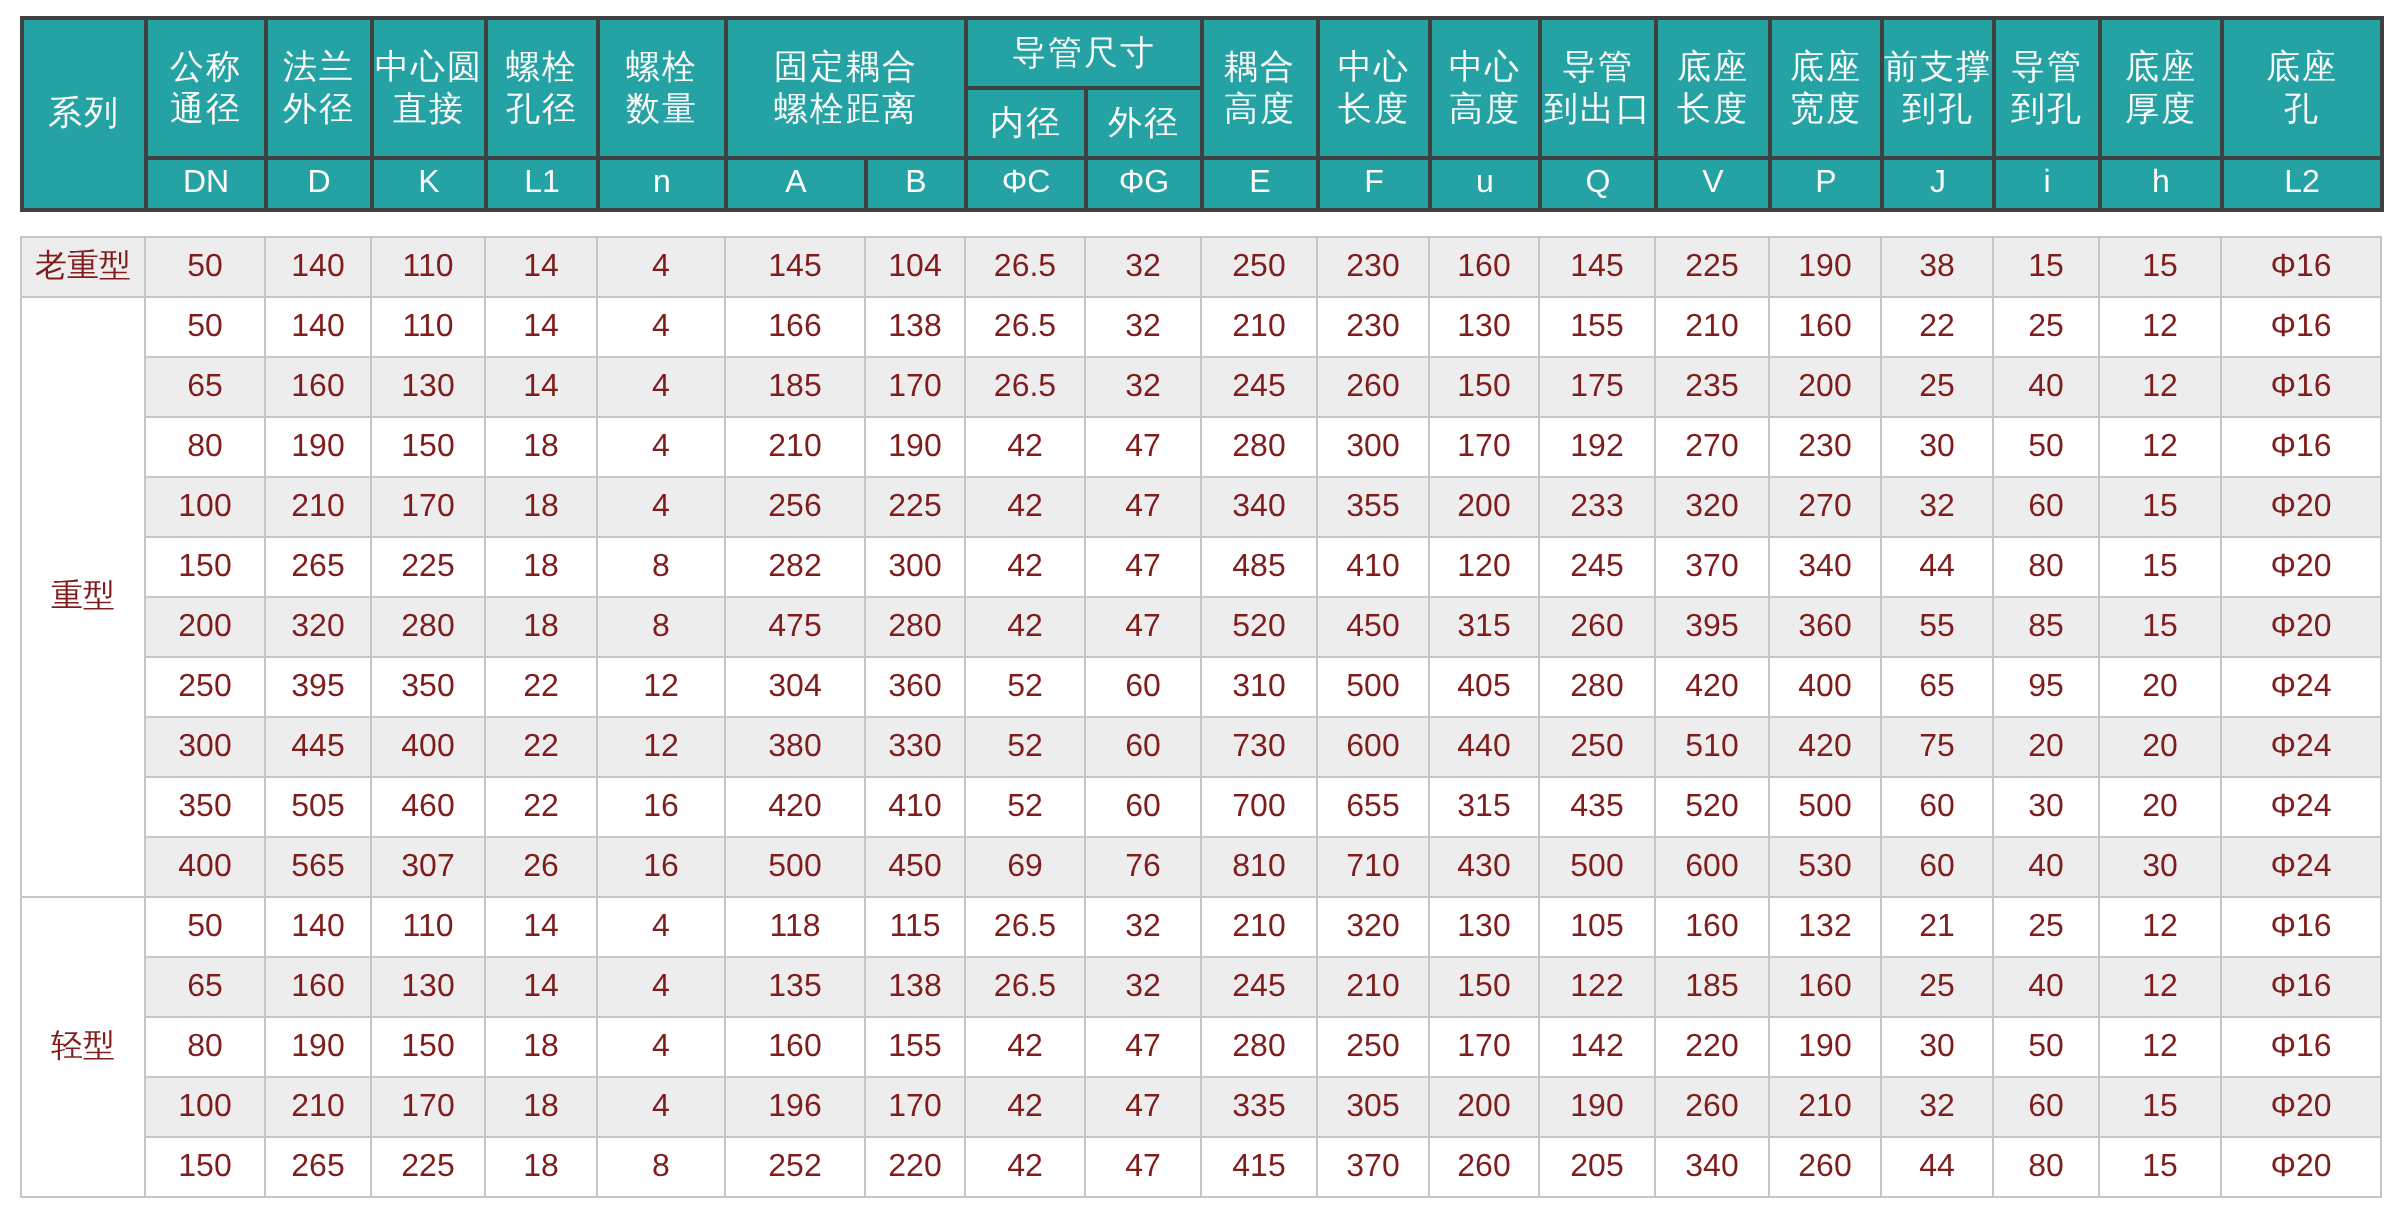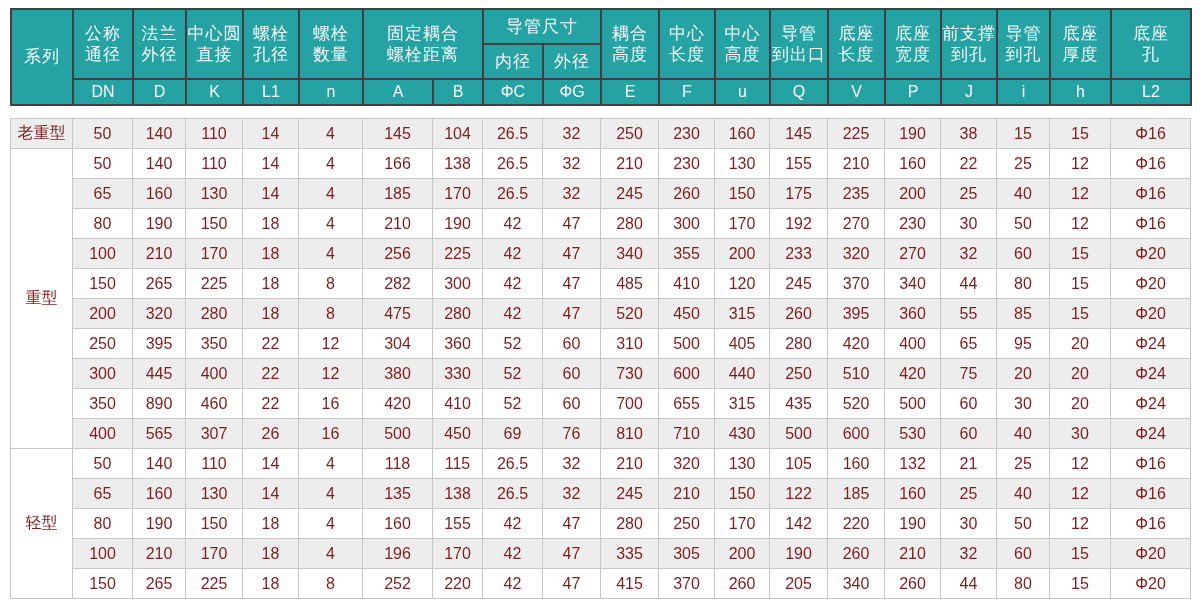--- a/index.html
+++ b/index.html
@@ -399,21 +399,21 @@
           <td>250</td>
           <td>510</td>
           <td>420</td>
           <td>75</td>
           <td>20</td>
           <td>20</td>
           <td>Φ24</td>
         </tr>
         <tr>
           <td>350</td>
-          <td>890</td>
+          <td>505</td>
           <td>460</td>
           <td>22</td>
           <td>16</td>
           <td>420</td>
           <td>410</td>
           <td class="phic">52</td>
           <td class="phig">60</td>
           <td>700</td>
           <td>655</td>
           <td>315</td>

